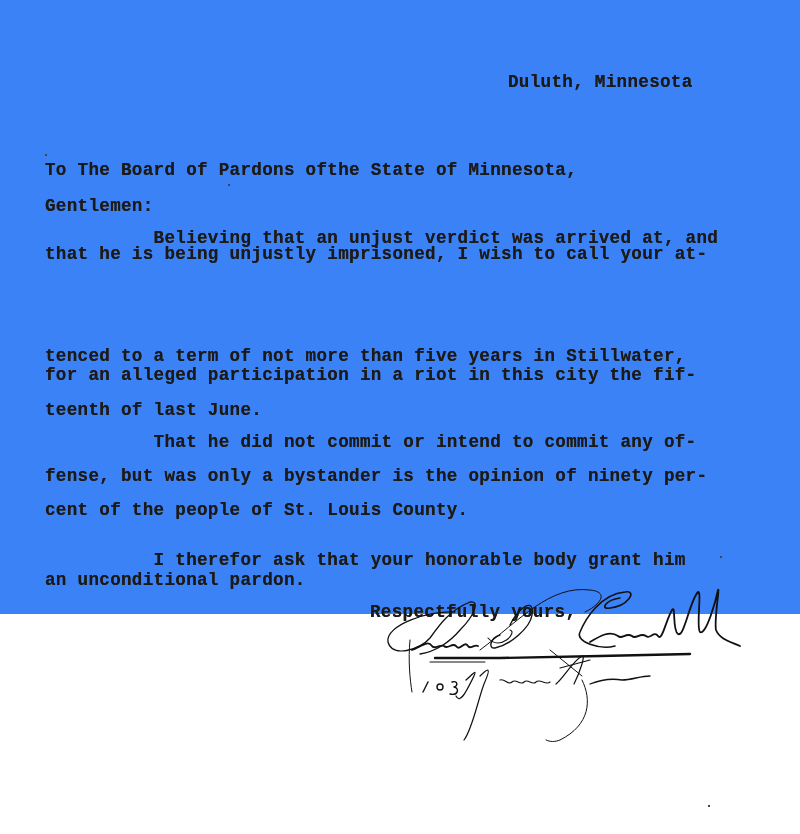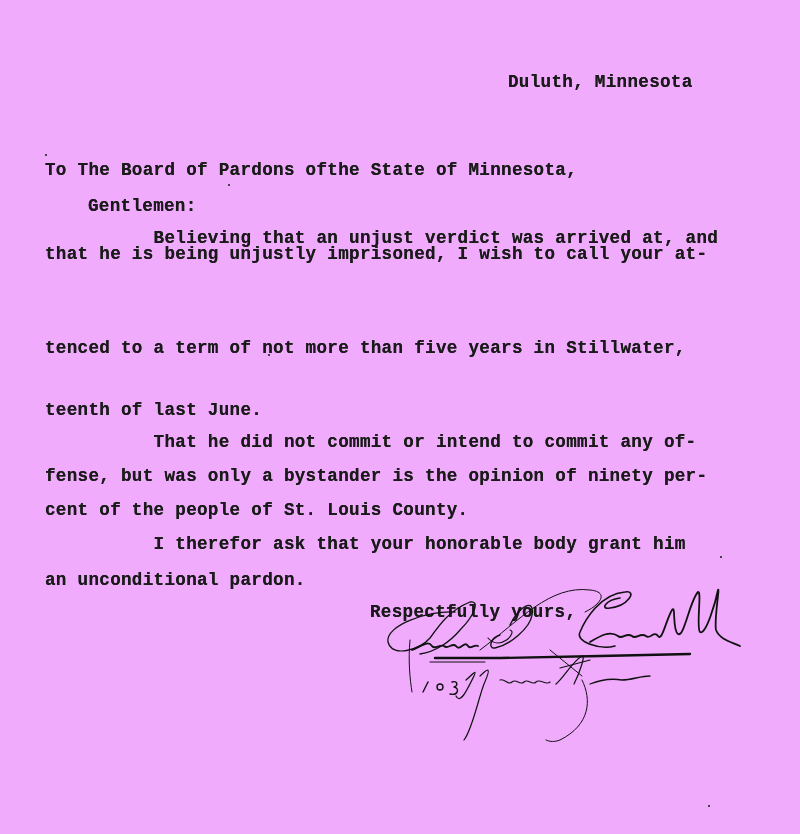--- a/index.html
+++ b/index.html
@@ -11,37 +11,37 @@
       width: 800px;
       height: 834px;
       position: relative;
       overflow: hidden;
       font-family: "Liberation Mono", "DejaVu Sans Mono", monospace;
       color: #111111;
     }
     .page {
       position: absolute;
       left: 0; top: 0;
-      width: 800px; height: 834px;
-      background: #f0abfc;
+      width: 800px; height: 614px;
+      background: #3b82f6;
     }
     .tw {
       position: absolute;
       font-size: 17.6px;
       line-height: 20px;
       white-space: pre;
       letter-spacing: 0.3px;
       font-weight: bold;
       color: #1a1a1a;
       text-shadow: 0 0 0.4px #333;
     }
     .place   { left: 508px; top: 72px; }
     .date    { left: 541px; top: 106px; }
     .salute  { left: 45px; top: 160px; }
-    .greet   { left: 45px; top: 196px; margin-left: 43px; }
+    .greet   { left: 45px; top: 196px; }
     .body-line { left: 45px; }
     .closing { left: 370px; top: 602px; }
     .signature {
       position: absolute;
       left: 360px; top: 580px;
       width: 400px; height: 170px;
     }
     .speck {
       position: absolute;
       width: 2px; height: 2px;
@@ -53,26 +53,27 @@
 
 <div class="page">
 
   <div class="tw place">Duluth, Minnesota</div>
 
   <div class="tw salute">To The Board of Pardons ofthe State of Minnesota,</div>
   <div class="tw greet">Gentlemen:</div>
 
   <div class="tw body-line" style="top:228px">          Believing that an unjust verdict was arrived at, and</div>
   <div class="tw body-line" style="top:244px">that he is being unjustly imprisoned, I wish to call your at-</div>
-  <div class="tw body-line" style="top:338px">tenced to a term of not more than five years in Stillwater,</div>
+  <div class="tw body-line" style="top:346px">tenced to a term of not more than five years in Stillwater,</div>
+  <div class="tw body-line" style="top:365px">for an alleged participation in a riot in this city the fif-</div>
   <div class="tw body-line" style="top:400px">teenth of last June.</div>
   <div class="tw body-line" style="top:466px">fense, but was only a bystander is the opinion of ninety per-</div>
   <div class="tw body-line" style="top:432px">          That he did not commit or intend to commit any of-</div>
   <div class="tw body-line" style="top:500px">cent of the people of St. Louis County.</div>
-  <div class="tw body-line" style="top:534px">          I therefor ask that your honorable body grant him</div>
+  <div class="tw body-line" style="top:550px">          I therefor ask that your honorable body grant him</div>
   <div class="tw body-line" style="top:570px">an unconditional pardon.</div>
 
   <div class="tw closing">Respectfully yours,</div>
 
   <svg class="signature" viewBox="0 0 400 170" xmlns="http://www.w3.org/2000/svg" fill="none" stroke="#111" stroke-linecap="round" stroke-linejoin="round">
 
     <path stroke-width="1.3" d="M95 32 C70 30, 25 45, 28 62 C32 78, 60 70, 70 58 C80 44, 90 30, 110 22 C120 20, 115 35, 100 50 C90 62, 75 72, 60 74"></path>
 
     <path stroke-width="1.8" d="M52 70 C62 66, 68 60, 72 66 C74 70, 80 64, 84 66 C88 70, 92 62, 96 66 C100 72, 104 60, 108 66 C110 70, 114 64, 118 66"></path>
 

